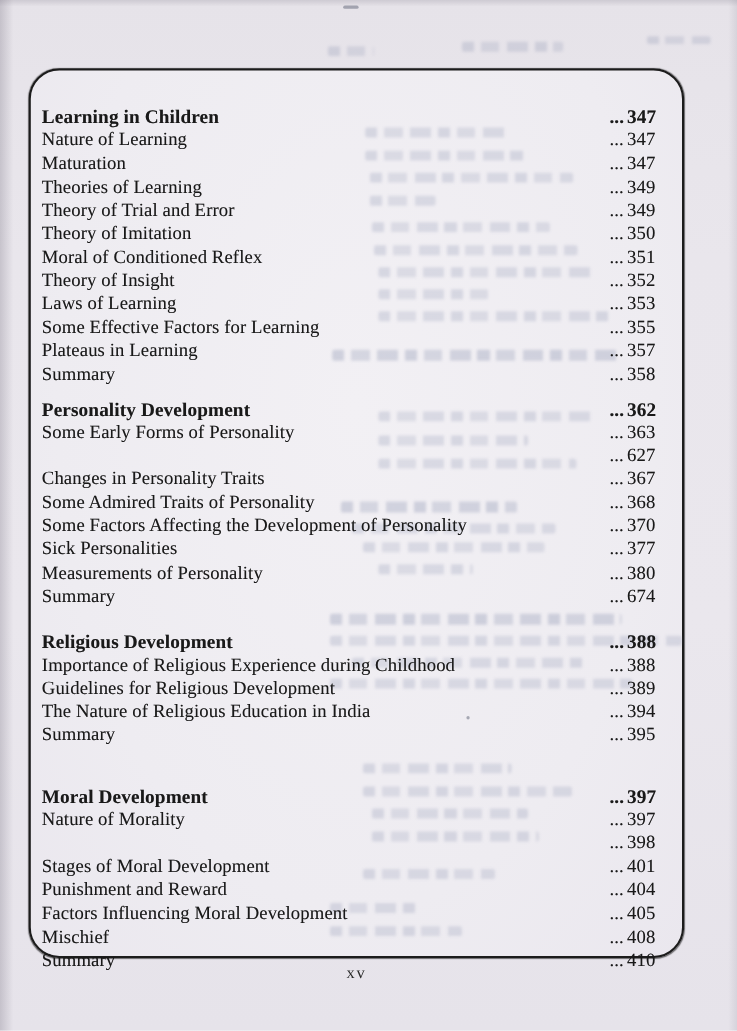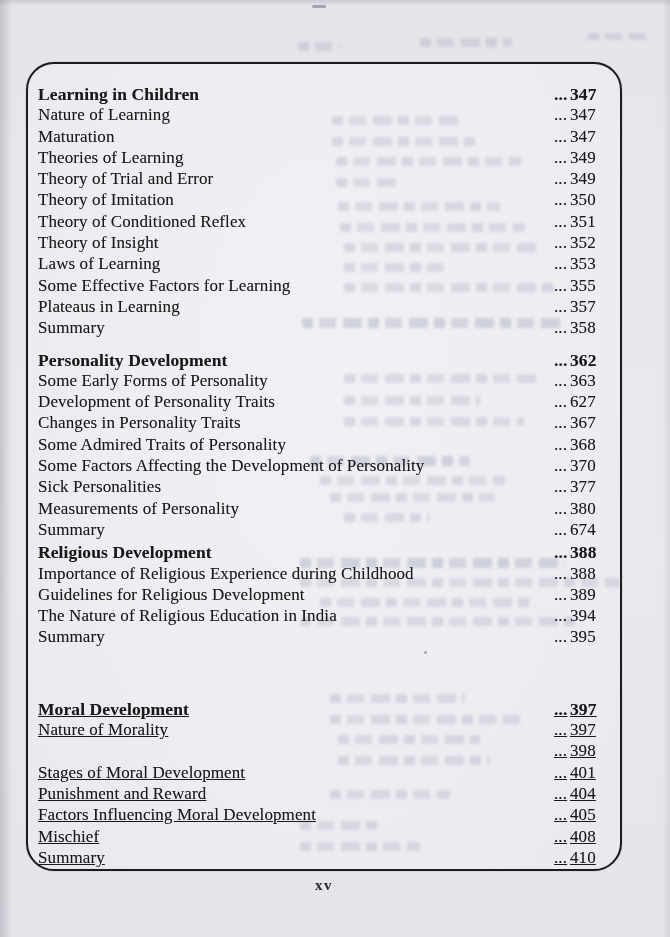--- a/index.html
+++ b/index.html
@@ -31,21 +31,21 @@
   .row { display:flex; align-items:baseline; height:21.3px; font-size:17px; letter-spacing:.1px;
     text-shadow:0 0 .5px rgba(20,20,20,.35); }
   .row.head { font-weight:bold; font-size:17.5px; }
   .label { white-space:nowrap; }
   .fill { flex:1; }
   .dots { width:16px; text-align:left; }
   .pagenum { width:40px; text-align:left; }
 
   .footer {
     position:absolute; left:26px; top:877px; width:596px; text-align:center;
-    font-size:15px; font-weight:bold; letter-spacing:1.5px; color:#2b2b2b;
+    font-size:15px; font-weight:normal; letter-spacing:1.5px; color:#2b2b2b;
   }
 
   
   .ghost {
     position:absolute; height:9px; border-radius:2px;
     background:repeating-linear-gradient(90deg,
       rgba(118,128,162,.55) 0 11px, rgba(118,128,162,0) 11px 17px,
       rgba(118,128,162,.45) 17px 34px, rgba(118,128,162,0) 34px 41px,
       rgba(118,128,162,.50) 41px 60px, rgba(118,128,162,0) 60px 66px);
     filter:blur(1.5px); opacity:.40; pointer-events:none;
@@ -91,21 +91,21 @@
 <div class="speck" style="left:424px; top:651px; width:3px; height:3px;"></div>
 <div class="ghost" style="left:330px; top:694px; width:135px;"></div>
 <div class="ghost" style="left:330px; top:715px; width:190px;"></div>
 <div class="ghost" style="left:338px; top:735px; width:142px;"></div>
 <div class="ghost" style="left:338px; top:756px; width:152px;"></div>
 <div class="ghost" style="left:330px; top:790px; width:120px;"></div>
 <div class="ghost" style="left:300px; top:821px; width:80px;"></div>
 <div class="ghost" style="left:300px; top:842px; width:120px;"></div>
 
 <div class="toc">
-    <div class="section" style="margin-top: 0px;">
+    <div class="section" style="margin-top: 12px;">
       <div class="row head">
         <span class="label">Learning in Children</span>
         <span class="fill"></span>
         <span class="dots">...</span>
         <span class="pagenum">347</span>
       </div>
       <div class="row">
         <span class="label">Nature of Learning</span>
         <span class="fill"></span>
         <span class="dots">...</span>
@@ -129,21 +129,21 @@
         <span class="dots">...</span>
         <span class="pagenum">349</span>
       </div>
       <div class="row">
         <span class="label">Theory of Imitation</span>
         <span class="fill"></span>
         <span class="dots">...</span>
         <span class="pagenum">350</span>
       </div>
       <div class="row">
-        <span class="label">Theory of Conditioned Reflex</span>
+        <span class="label">Moral of Conditioned Reflex</span>
         <span class="fill"></span>
         <span class="dots">...</span>
         <span class="pagenum">351</span>
       </div>
       <div class="row">
         <span class="label">Theory of Insight</span>
         <span class="fill"></span>
         <span class="dots">...</span>
         <span class="pagenum">352</span>
       </div>
@@ -179,21 +179,20 @@
         <span class="dots">...</span>
         <span class="pagenum">362</span>
       </div>
       <div class="row">
         <span class="label">Some Early Forms of Personality</span>
         <span class="fill"></span>
         <span class="dots">...</span>
         <span class="pagenum">363</span>
       </div>
       <div class="row">
-        <span class="label">Development of Personality Traits</span>
         <span class="fill"></span>
         <span class="dots">...</span>
         <span class="pagenum">627</span>
       </div>
       <div class="row">
         <span class="label">Changes in Personality Traits</span>
         <span class="fill"></span>
         <span class="dots">...</span>
         <span class="pagenum">367</span>
       </div>
@@ -221,21 +220,21 @@
         <span class="dots">...</span>
         <span class="pagenum">380</span>
       </div>
       <div class="row">
         <span class="label">Summary</span>
         <span class="fill"></span>
         <span class="dots">...</span>
         <span class="pagenum">674</span>
       </div>
     </div>
-    <div class="section" style="margin-top: 1px;">
+    <div class="section" style="margin-top: 20px;">
       <div class="row head">
         <span class="label">Religious Development</span>
         <span class="fill"></span>
         <span class="dots">...</span>
         <span class="pagenum">388</span>
       </div>
       <div class="row">
         <span class="label">Importance of Religious Experience during Childhood</span>
         <span class="fill"></span>
         <span class="dots">...</span>
@@ -253,21 +252,21 @@
         <span class="dots">...</span>
         <span class="pagenum">394</span>
       </div>
       <div class="row">
         <span class="label">Summary</span>
         <span class="fill"></span>
         <span class="dots">...</span>
         <span class="pagenum">395</span>
       </div>
     </div>
-    <div class="section" style="margin-top: 50px; text-decoration: underline;">
+    <div class="section" style="margin-top: 34px;">
       <div class="row head">
         <span class="label">Moral Development</span>
         <span class="fill"></span>
         <span class="dots">...</span>
         <span class="pagenum">397</span>
       </div>
       <div class="row">
         <span class="label">Nature of Morality</span>
         <span class="fill"></span>
         <span class="dots">...</span>

